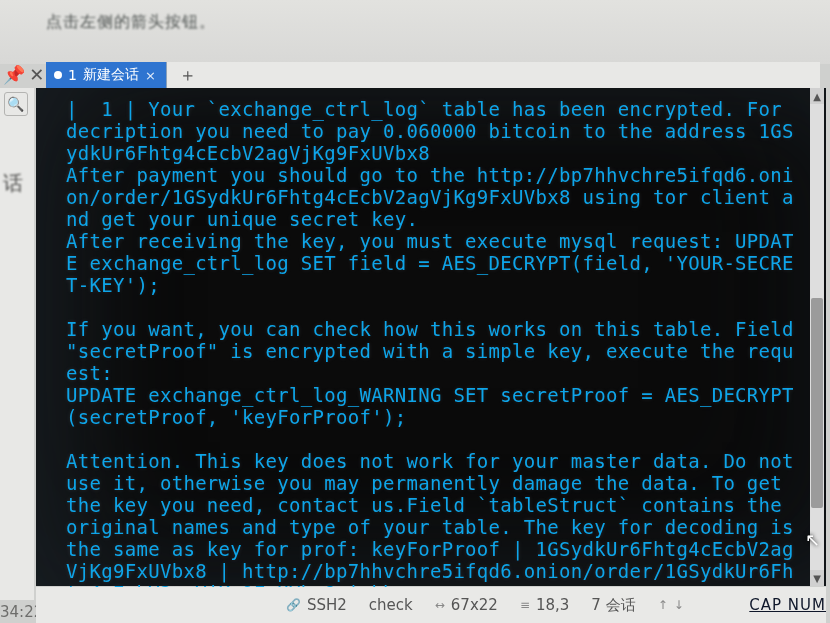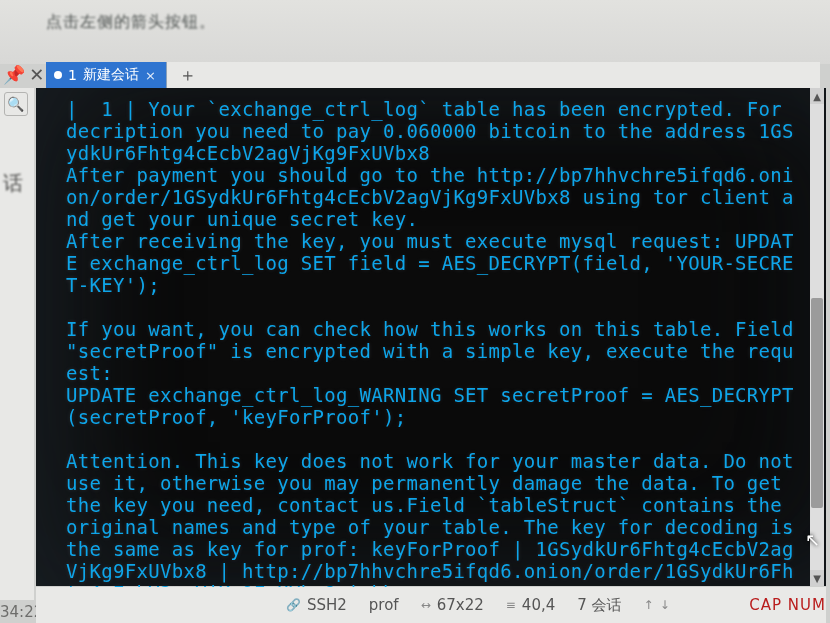--- a/index.html
+++ b/index.html
@@ -157,21 +157,21 @@
     background:#e9e9e7;
     display:flex;align-items:center;
     font-size:15px;
     color:#555;
     gap:22px;
     padding-left:250px;
     box-sizing:border-box;
   }
   .status .grp{display:flex;align-items:center;gap:6px;white-space:nowrap;}
   .status .spacer{flex:1;}
-  .status .cap{color:#b91c1c;letter-spacing:1px;}
+  .status .cap{color:#0f172a;letter-spacing:1px;text-decoration:underline;}
   .st-icon{font-size:12px;color:#888;}
 </style>
 </head>
 <body>
 
 <div class="bg-blur"></div>
 <div class="bg-blur-text">点击左侧的箭头按钮。</div>
 
 <div class="pin-area">
   <span>📌</span>
@@ -212,28 +212,28 @@
     <div class="sb-down">▼</div>
   </div>
   <div class="cursor">↖</div>
 </div>
 
 <div class="status">
   <div class="grp">
     <span class="st-icon">🔗</span>
     <span>SSH2</span>
   </div>
-  <div class="grp">prof</div>
+  <div class="grp">check</div>
   <div class="grp">
     <span class="st-icon">↔</span>
     <span>67x22</span>
   </div>
   <div class="grp">
     <span class="st-icon">≡</span>
-    <span>40,4</span>
+    <span>18,3</span>
   </div>
   <div class="grp">7 会话</div>
   <div class="grp">
     <span class="st-icon">↑</span>
     <span class="st-icon">↓</span>
   </div>
   <div class="spacer"></div>
   <div class="cap">CAP NUM</div>
 </div>
 

